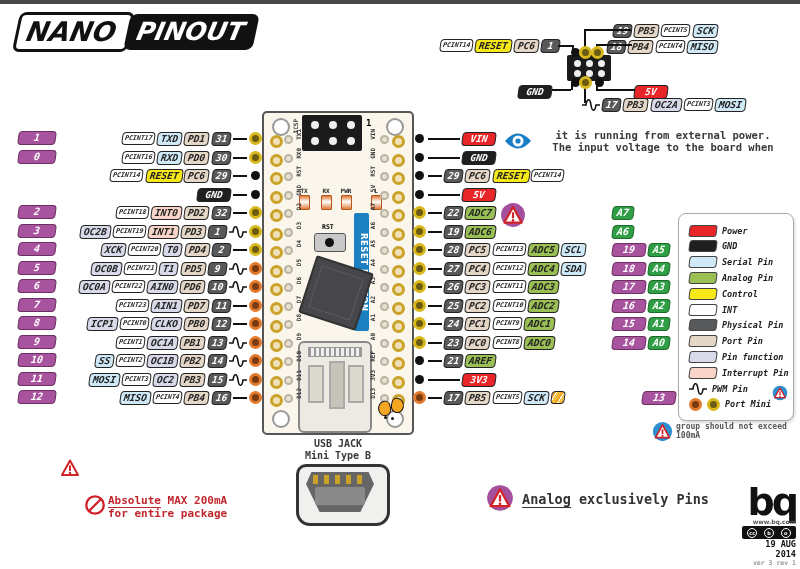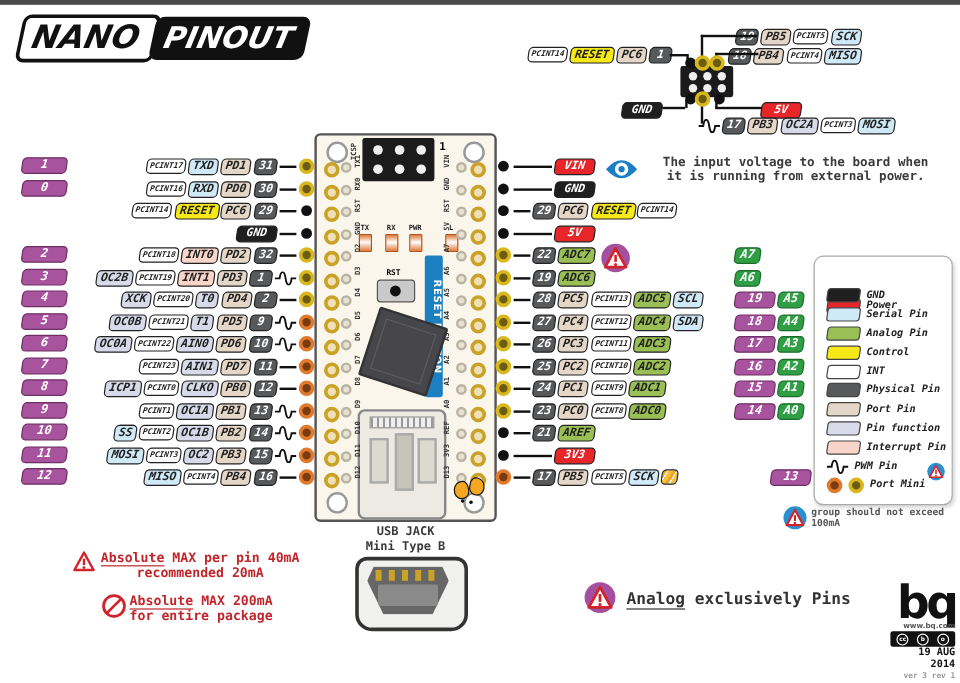--- a/index.html
+++ b/index.html
@@ -238,28 +238,24 @@
     <i style="left:7px;top:5px"></i>
       <i style="left:19px;top:5px"></i>
       <i style="left:31px;top:5px"></i>
     <i style="left:7px;top:15px"></i>
       <i style="left:19px;top:15px"></i>
       <i style="left:31px;top:15px"></i>
   </div>
   <div class="sdot" style="left:608px;top:42px;width:5px;height:5px;border:1px solid #777;background:#fff"></div>
 
   <div class="note" style="left:534px;top:129px;width:258px">
-    <div>The input voltage to the board when</div>
-      <div>it is running from external power.</div>
-  </div>
-
-  <div class="rednote" style="left:84px;top:458px;text-align:left">
-    <div><span class="lead-u">Absolute</span><span> MAX per pin 40mA</span></div>
-    <div style="text-align:center">recommended 20mA</div>
-  </div>
+    <div>it is running from external power.</div>
+      <div>The input voltage to the board when</div>
+  </div>
+
   <div class="rednote" style="left:108px;top:494px;text-align:left">
     <div><span class="lead-u">Absolute</span><span> MAX 200mA</span></div>
     <div style="text-align:center">for entire package</div>
   </div>
 
   <div class="note" style="left:288px;top:438px;width:100px;font-size:10px">
     <div>USB JACK</div>
       <div>Mini Type B</div>
   </div>
 
@@ -277,21 +273,21 @@
 
   <div class="note" style="left:676px;top:422px;width:120px;font-size:8px;text-align:left;color:#555">
       <div>group should not exceed 100mA</div>
   </div>
 
   <div class="note" style="left:522px;top:492px;font-size:13.5px;text-align:left;color:#333">
     <span class="lead-u">Analog</span><span> exclusively Pins</span>
   </div>
 
   <div class="legend" id="legend">
-      <div class="lg-item" style="top: 10px; margin-top: 24px;">
+      <div class="lg-item" style="top: 10px;">
         <span class="lg-sw" style="background: rgb(232, 38, 42);"></span>
         <span class="lg-lab">Power</span>
       </div>
       <div class="lg-item" style="top: 25.8px;">
         <span class="lg-sw" style="background: rgb(31, 31, 31);"></span>
         <span class="lg-lab">GND</span>
       </div>
       <div class="lg-item" style="top: 41.6px;">
         <span class="lg-sw" style="background: rgb(207, 233, 247);"></span>
         <span class="lg-lab">Serial Pin</span>

